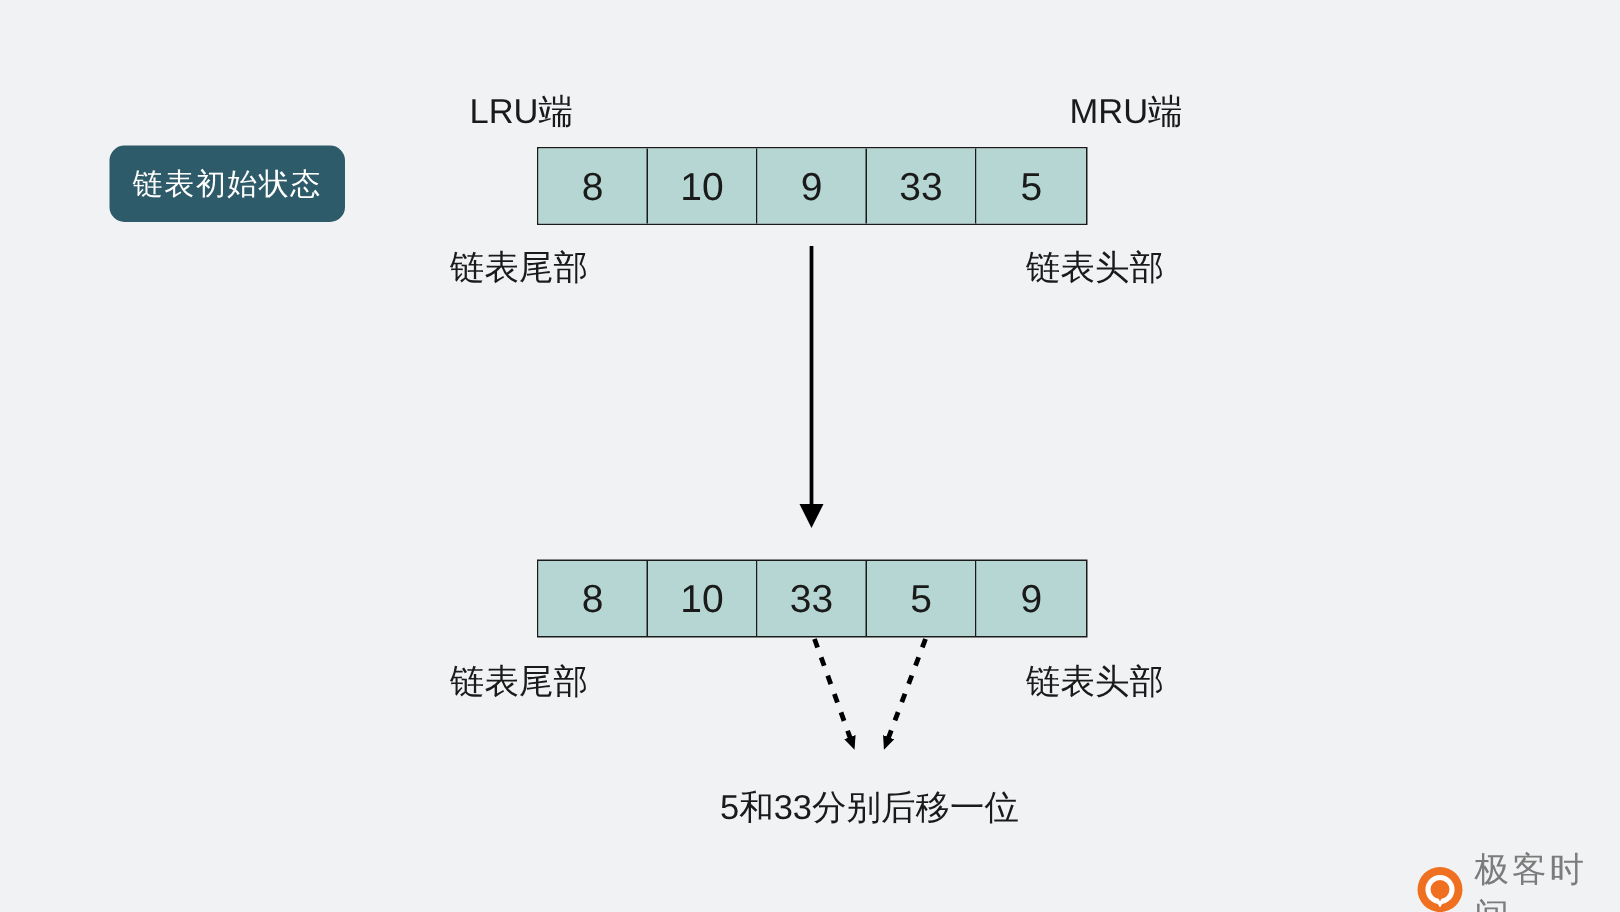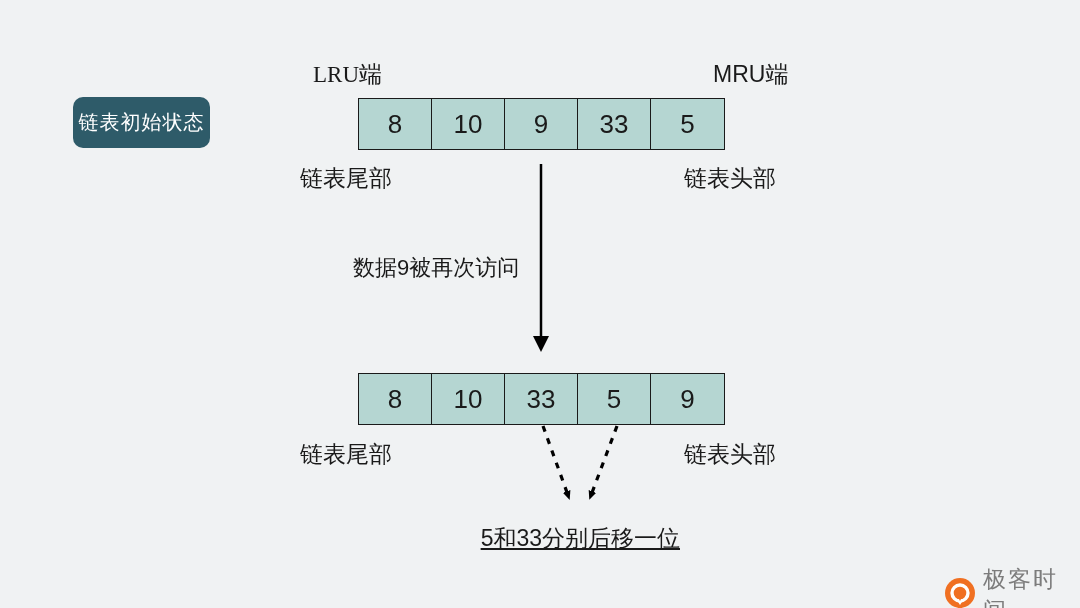--- a/index.html
+++ b/index.html
@@ -17,21 +17,21 @@
   body{
     background:var(--bg);
     font-family:"Liberation Sans","DejaVu Sans",sans-serif;
     color:var(--text);
     position:relative;
     overflow:hidden;
   }
   .canvas{position:absolute;inset:0;width:1080px;height:608px;}
   .label{position:absolute;font-size:23px;white-space:nowrap;color:var(--text);}
   .badge{
-    position:absolute;left:73px;top:97px;width:137px;height:51px;
+    position:absolute;left:73px;top:97px;width:157px;height:51px;
     background:var(--badge-bg);color:var(--badge-text);
     border-radius:10px;display:flex;align-items:center;justify-content:center;
     font-size:20px;letter-spacing:1px;
   }
   .list{
     position:absolute;left:358px;display:flex;
     border:1.5px solid var(--cell-border);
   }
   .list-1{top:98px;}
   .list-2{top:373px;}
@@ -48,49 +48,48 @@
   }
   .brand-text{font-size:23px;color:var(--brand-text);letter-spacing:2px;}
 </style>
 </head>
 <body>
 
 <div class="canvas">
 
   <div class="badge">链表初始状态</div>
 
-  <div class="label" style="left:313px;top:59px;font-family:Liberation Serif, serif;">LRU端</div>
+  <div class="label" style="left:313px;top:59px;">LRU端</div>
   <div class="label" style="left:693px;top:59px;margin-left:20px;">MRU端</div>
 
   <div class="list list-1">
     <div class="cell">8</div>
     <div class="cell">10</div>
     <div class="cell">9</div>
     <div class="cell">33</div>
     <div class="cell">5</div>
   </div>
 
   <div class="label" style="left:300px;top:163px;">链表尾部</div>
   <div class="label" style="left:684px;top:163px;">链表头部</div>
 
-  <div class="label" style="left:353px;top:253px;font-size:22px;">数据9被再次访问</div>
 
 
   <div class="list list-2">
     <div class="cell">8</div>
     <div class="cell">10</div>
     <div class="cell">33</div>
     <div class="cell">5</div>
     <div class="cell">9</div>
   </div>
 
   <div class="label" style="left:300px;top:439px;">链表尾部</div>
   <div class="label" style="left:684px;top:439px;">链表头部</div>
 
-  <div class="label" style="left:480px;top:523px;width:200px;text-align:right;text-decoration:underline;">5和33分别后移一位</div>
+  <div class="label" style="left:480px;top:523px;width:200px;text-align:left;">5和33分别后移一位</div>
 
   <svg class="arrows" viewBox="0 0 1080 608">
     <defs>
       <marker id="ah" markerWidth="10" markerHeight="10" refX="7" refY="4" orient="auto" markerUnits="userSpaceOnUse">
         <path d="M0,0 L9,4 L0,8 Z" fill="#000"></path>
       </marker>
     </defs>
 
     <g>
       <line x1="541" y1="164" x2="541" y2="344" stroke="#000" stroke-width="2.5"></line>

